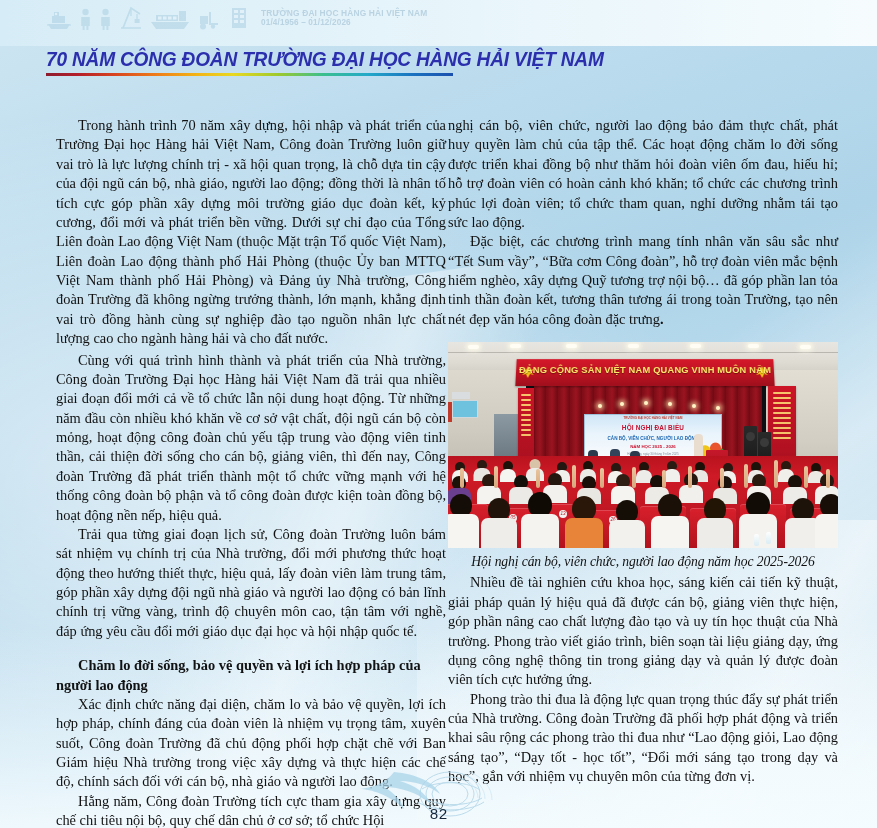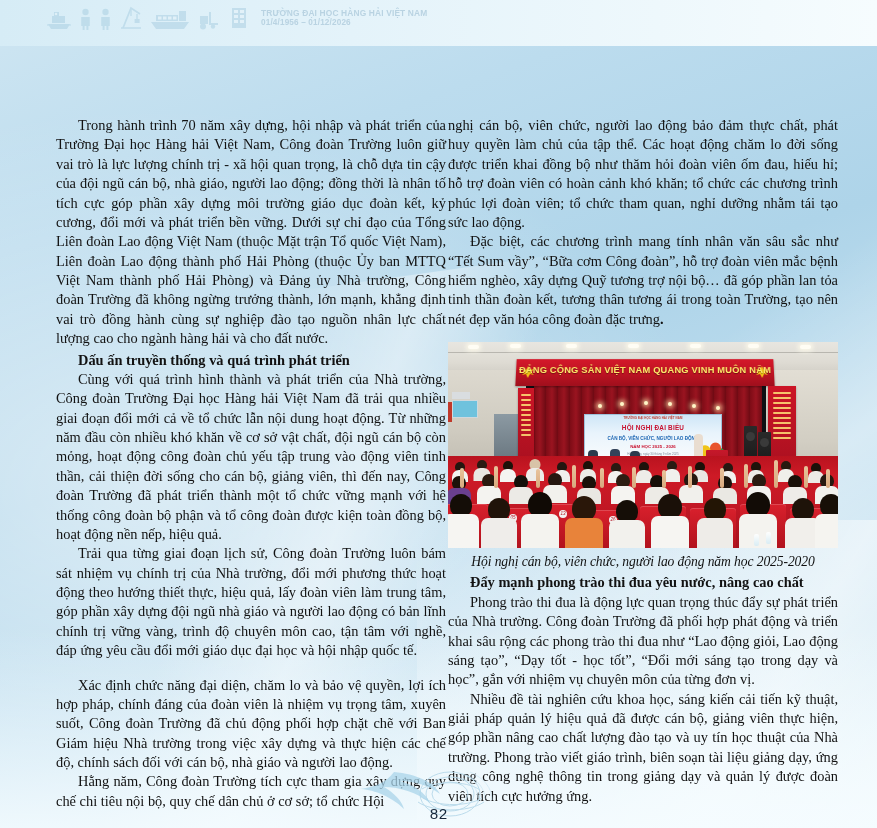--- a/index.html
+++ b/index.html
@@ -437,28 +437,33 @@
             </svg>
         </span>
       </div>
       <div class="brand-text">
         <div class="brand-line1">TRƯỜNG ĐẠI HỌC HÀNG HẢI VIỆT NAM</div>
         <div class="brand-line2">01/4/1956 – 01/12/2026</div>
       </div>
     </div>
   </div>
 
+  <div id="title-block">
+    <div id="page-title">70 NĂM CÔNG ĐOÀN TRƯỜNG ĐẠI HỌC HÀNG HẢI VIỆT NAM</div>
+    <div id="title-rule"></div>
+  </div>
 
   <div class="col" id="col-left">
     <p>Trong hành trình 70 năm xây dựng, hội nhập và phát triển của Trường Đại học Hàng hải Việt Nam, Công đoàn Trường luôn giữ vai trò là lực lượng chính trị - xã hội quan trọng, là chỗ dựa tin cậy của đội ngũ cán bộ, nhà giáo, người lao động; đồng thời là nhân tố tích cực góp phần xây dựng môi trường giáo dục đoàn kết, kỷ cương, đổi mới và phát triển bền vững. Dưới sự chỉ đạo của Tổng Liên đoàn Lao động Việt Nam (thuộc Mặt trận Tổ quốc Việt Nam), Liên đoàn Lao động thành phố Hải Phòng (thuộc Ủy ban MTTQ Việt Nam thành phố Hải Phòng) và Đảng ủy Nhà trường, Công đoàn Trường đã không ngừng trưởng thành, lớn mạnh, khẳng định vai trò đồng hành cùng sự nghiệp đào tạo nguồn nhân lực chất lượng cao cho ngành hàng hải và cho đất nước.</p>
     <div class="gap-sm"></div>
-    <p class="subhead">Dấu ấn truyền thống và quá trình phát triển</p>
     <p>Cùng với quá trình hình thành và phát triển của Nhà trường, Công đoàn Trường Đại học Hàng hải Việt Nam đã trải qua nhiều giai đoạn đổi mới cả về tổ chức lẫn nội dung hoạt động. Từ những năm đầu còn nhiều khó khăn về cơ sở vật chất, đội ngũ cán bộ còn mỏng, hoạt động công đoàn chủ yếu tập trung vào động viên tinh thần, cải thiện đời sống cho cán bộ, giảng viên, thì đến nay, Công đoàn Trường đã phát triển thành một tổ chức vững mạnh với hệ thống công đoàn bộ phận và tổ công đoàn được kiện toàn đồng bộ, hoạt động nền nếp, hiệu quả.</p>
     <p>Trải qua từng giai đoạn lịch sử, Công đoàn Trường luôn bám sát nhiệm vụ chính trị của Nhà trường, đổi mới phương thức hoạt động theo hướng thiết thực, hiệu quả, lấy đoàn viên làm trung tâm, góp phần xây dựng đội ngũ nhà giáo và người lao động có bản lĩnh chính trị vững vàng, trình độ chuyên môn cao, tận tâm với nghề, đáp ứng yêu cầu đổi mới giáo dục đại học và hội nhập quốc tế.</p>
     <div class="gap-md"></div>
+    <p class="subhead">Chăm lo đời sống, bảo vệ quyền và lợi ích hợp pháp của</p>
+    <p class="subhead cont">người lao động</p>
     <p>Xác định chức năng đại diện, chăm lo và bảo vệ quyền, lợi ích hợp pháp, chính đáng của đoàn viên là nhiệm vụ trọng tâm, xuyên suốt, Công đoàn Trường đã chủ động phối hợp chặt chẽ với Ban Giám hiệu Nhà trường trong việc xây dựng và thực hiện các chế độ, chính sách đối với cán bộ, nhà giáo và người lao động.</p>
     <p>Hằng năm, Công đoàn Trường tích cực tham gia xây dựng quy chế chi tiêu nội bộ, quy chế dân chủ ở cơ sở; tổ chức Hội</p>
   </div>
 
   <div class="col" id="col-right">
     <p class="no-indent">nghị cán bộ, viên chức, người lao động bảo đảm thực chất, phát huy quyền làm chủ của tập thể. Các hoạt động chăm lo đời sống được triển khai đồng bộ như thăm hỏi đoàn viên ốm đau, hiếu hỉ; hỗ trợ đoàn viên có hoàn cảnh khó khăn; tổ chức các chương trình phúc lợi đoàn viên; tổ chức tham quan, nghỉ dưỡng nhằm tái tạo sức lao động.</p>
     <p><span>Đặc biệt, các chương trình mang tính nhân văn sâu sắc như “Tết Sum vầy”, “Bữa cơm Công đoàn”, hỗ trợ đoàn viên mắc bệnh hiểm nghèo, xây dựng Quỹ tương trợ nội bộ… đã góp phần lan tỏa tinh thần đoàn kết, tương thân tương ái trong toàn Trường, tạo nên nét đẹp văn hóa công đoàn đặc trưng</span><b>.</b></p>
 
     <figure id="figure">
       <div id="photo">
@@ -735,27 +740,26 @@
           <span class="arm" style="left:272px; top:126px; height:20px;"></span>
           <span class="arm" style="left:296px; top:122px; height:24px;"></span>
           <span class="arm" style="left:326px; top:118px; height:28px;"></span>
           <span class="arm" style="left:356px; top:124px; height:22px;"></span>
           <span class="arm" style="left:378px; top:127px; height:19px;"></span>
         </div>
 
         <span class="bottle" style="left:306px;bottom:2px;"></span>
         <span class="bottle" style="left:318px;bottom:4px;"></span>
       </div>
-      <figcaption id="figcaption">Hội nghị cán bộ, viên chức, người lao động năm học 2025-2020</figcaption>
+      <figcaption id="figcaption">Hội nghị cán bộ, viên chức, người lao động năm học 2025-2026</figcaption>
     </figure>
 
     <div class="gap-sm"></div>
-    <p class="subhead">Đẩy mạnh phong trào thi đua yêu nước, nâng cao chất</p>
+    <p>Nhiều đề tài nghiên cứu khoa học, sáng kiến cải tiến kỹ thuật, giải pháp quản lý hiệu quả đã được cán bộ, giảng viên thực hiện, góp phần nâng cao chất lượng đào tạo và uy tín học thuật của Nhà trường. Phong trào viết giáo trình, biên soạn tài liệu giảng dạy, ứng dụng công nghệ thông tin trong giảng dạy và quản lý được đoàn viên tích cực hưởng ứng.</p>
     <p>Phong trào thi đua là động lực quan trọng thúc đẩy sự phát triển của Nhà trường. Công đoàn Trường đã phối hợp phát động và triển khai sâu rộng các phong trào thi đua như “Lao động giỏi, Lao động sáng tạo”, “Dạy tốt - học tốt”, “Đổi mới sáng tạo trong dạy và học”, gắn với nhiệm vụ chuyên môn của từng đơn vị.</p>
-    <p>Nhiều đề tài nghiên cứu khoa học, sáng kiến cải tiến kỹ thuật, giải pháp quản lý hiệu quả đã được cán bộ, giảng viên thực hiện, góp phần nâng cao chất lượng đào tạo và uy tín học thuật của Nhà trường. Phong trào viết giáo trình, biên soạn tài liệu giảng dạy, ứng dụng công nghệ thông tin trong giảng dạy và quản lý được đoàn viên tích cực hưởng ứng.</p>
   </div>
 
   <div id="footer">
     <div id="footer-mark">
       <svg width="170" height="56" viewBox="0 0 170 56">
         <g fill="none" stroke="#bcdcec" stroke-width="1">
           <ellipse cx="96" cy="28" rx="30" ry="22"></ellipse>
           <ellipse cx="96" cy="28" rx="24" ry="17"></ellipse>
           <ellipse cx="96" cy="28" rx="18" ry="12"></ellipse>
           <path d="M66 30c12 10 46 12 62 2"></path>

